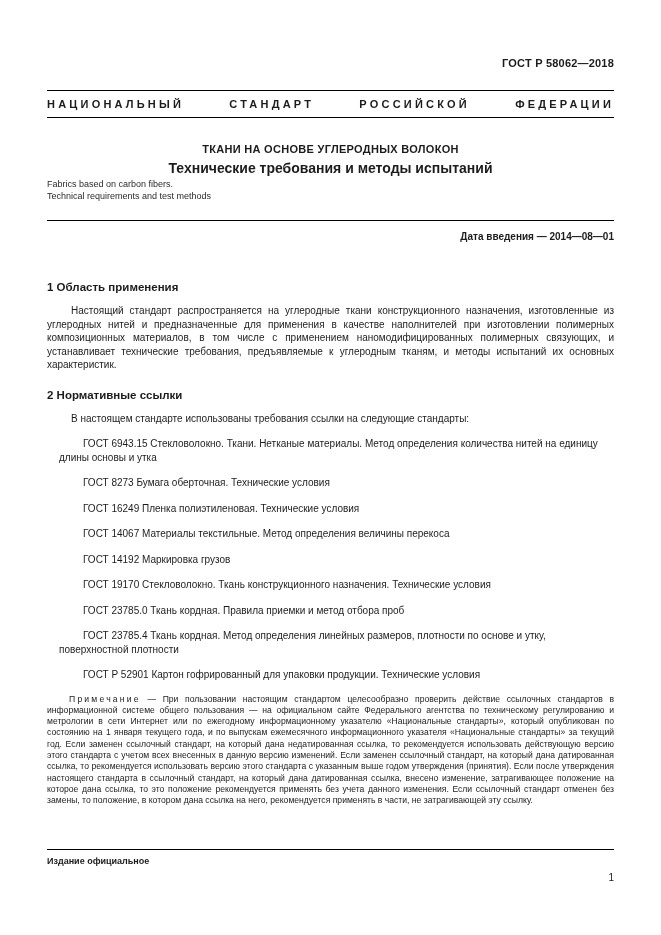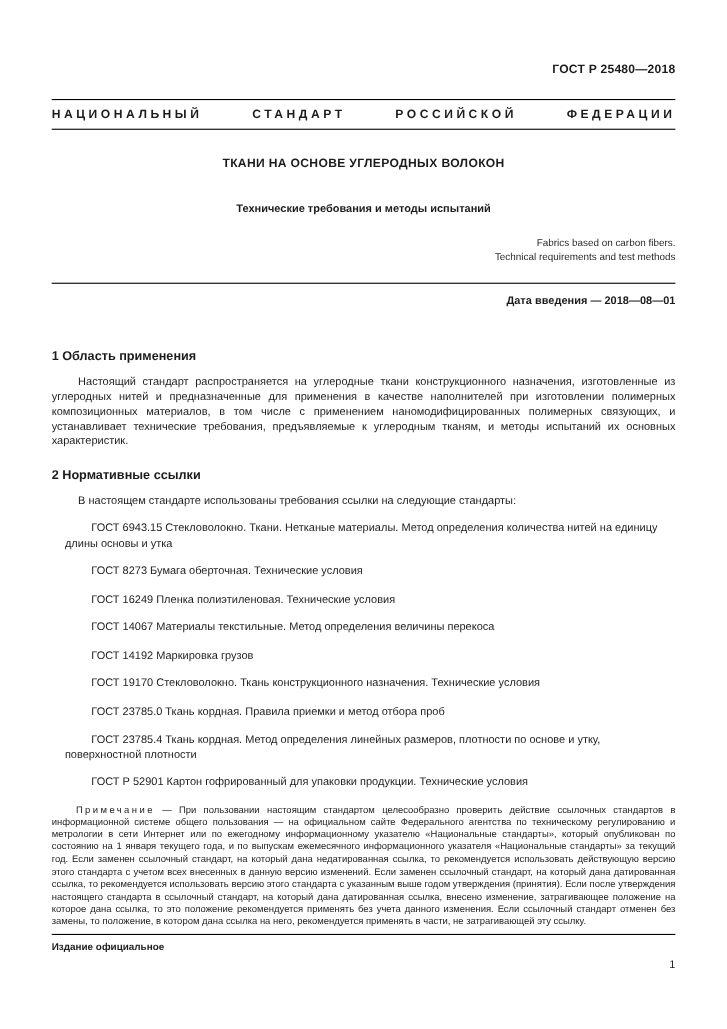--- a/index.html
+++ b/index.html
@@ -38,28 +38,28 @@
   }
   .doc-title {
     text-align: center;
     font-size: 11px;
     font-weight: bold;
     margin-top: 25px;
     letter-spacing: 0.3px;
   }
   .doc-subtitle {
     text-align: center;
-    font-size: 10px;
+    font-size: 14px;
     font-weight: bold;
-    margin-top: 30px;
+    margin-top: 5px;
   }
   .en-title {
-    text-align: right;
+    text-align: left;
     font-size: 9px;
-    margin-top: 19px;
+    margin-top: 2px;
     line-height: 12px;
     color: #2a2a2a;
   }
   .rule-3 { margin-top: 18px; }
   .intro-date {
     text-align: right;
     font-size: 10px;
     font-weight: bold;
     margin-top: 10px;
   }
@@ -115,40 +115,40 @@
     text-align: right;
     font-size: 10px;
     margin-top: 6px;
   }
 </style>
 </head>
 <body>
 
 <div class="page">
 
-  <div class="doc-number">ГОСТ Р 25480—2018</div>
+  <div class="doc-number">ГОСТ Р 58062—2018</div>
 
   <hr class="rule rule-1">
 
   <div class="federation">НАЦИОНАЛЬНЫЙ СТАНДАРТ РОССИЙСКОЙ ФЕДЕРАЦИИ</div>
 
   <hr class="rule">
 
   <div class="doc-title">ТКАНИ НА ОСНОВЕ УГЛЕРОДНЫХ ВОЛОКОН</div>
 
   <div class="doc-subtitle">Технические требования и методы испытаний</div>
 
   <div class="en-title">
     <div>Fabrics based on carbon fibers.</div>
     <div>Technical requirements and test methods</div>
   </div>
 
   <hr class="rule rule-3">
 
-  <div class="intro-date">Дата введения — 2018—08—01</div>
+  <div class="intro-date">Дата введения — 2014—08—01</div>
 
   <h2 class="section-heading heading-1">1 Область применения</h2>
 
   <p class="body-par">Настоящий стандарт распространяется на углеродные ткани конструкционного назначения, изготовленные из углеродных нитей и предназначенные для применения в качестве наполнителей при изготовлении полимерных композиционных материалов, в том числе с применением наномодифицированных полимерных связующих, и устанавливает технические требования, предъявляемые к углеродным тканям, и методы испытаний их основных характеристик.</p>
 
   <h2 class="section-heading heading-2">2 Нормативные ссылки</h2>
 
   <p class="ref-intro">В настоящем стандарте использованы требования ссылки на следующие стандарты:</p>
 
   <div>

